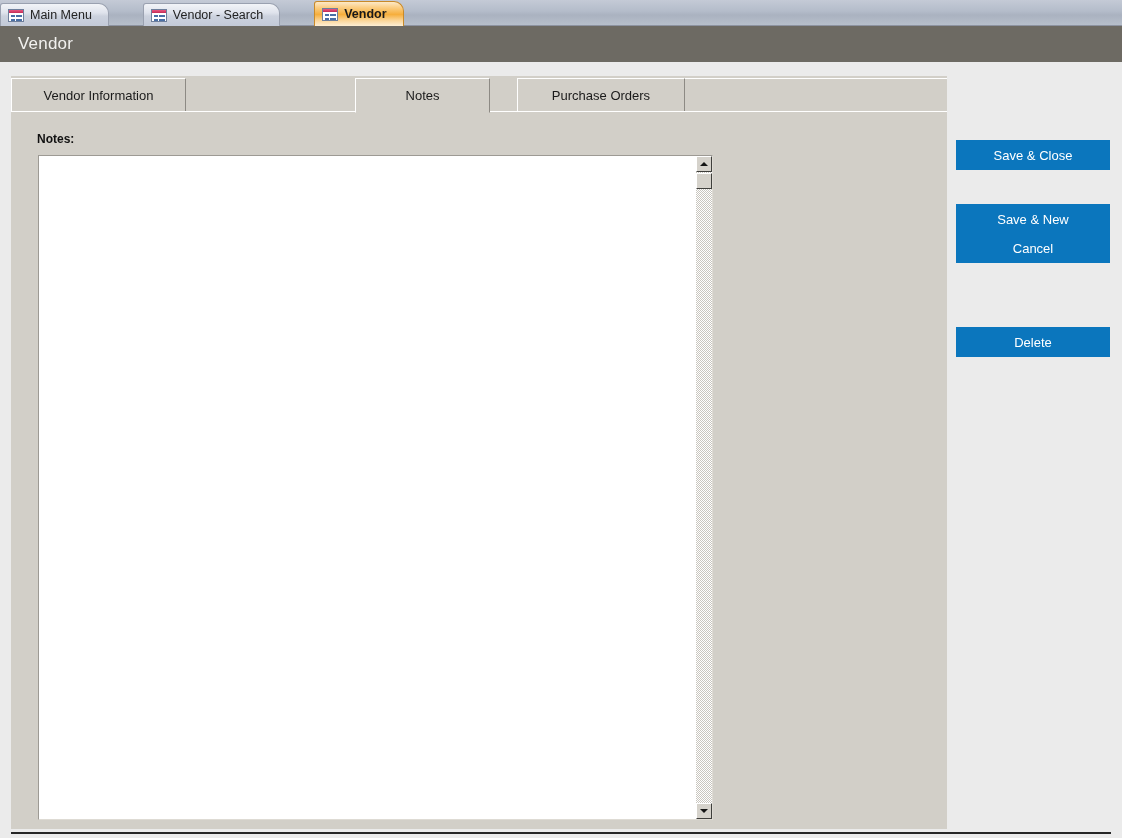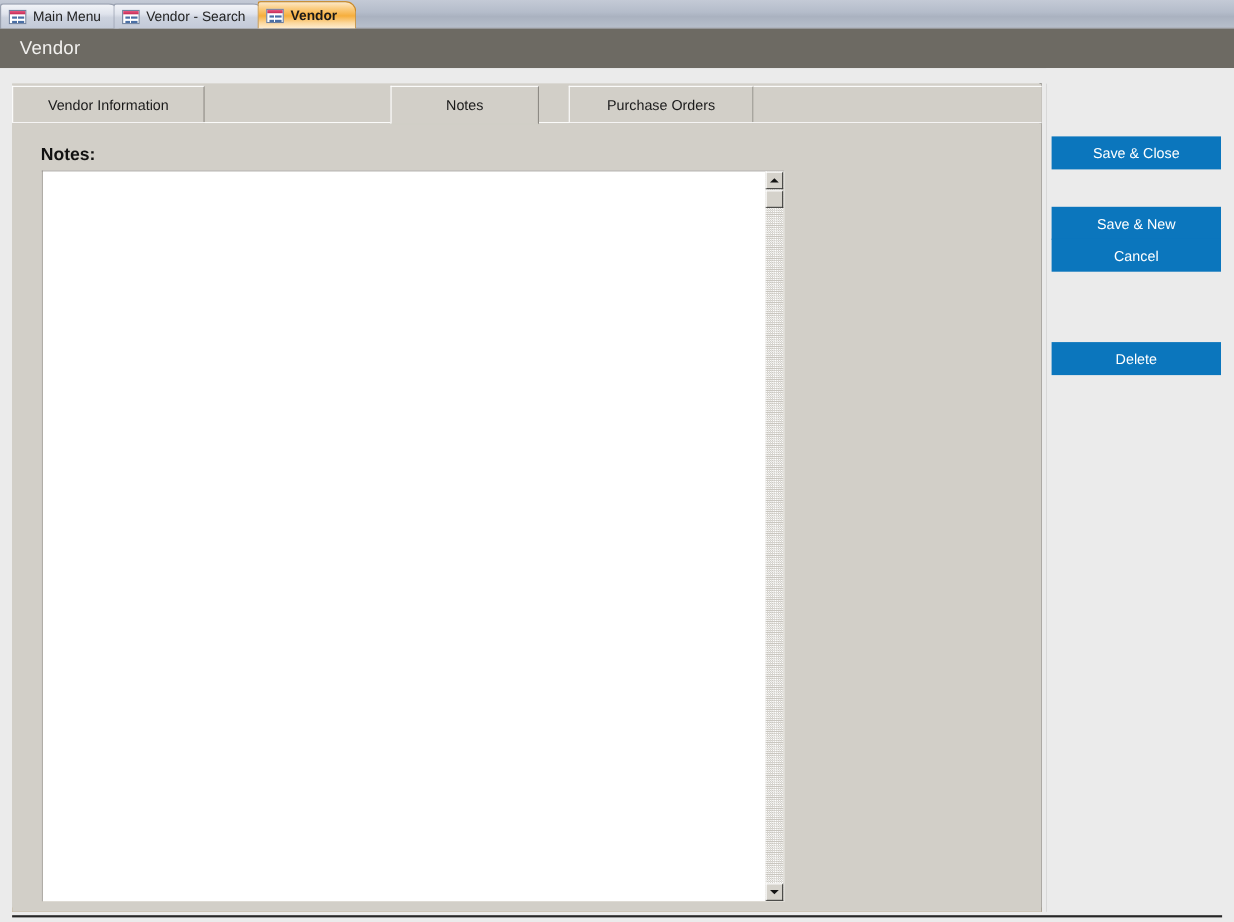--- a/index.html
+++ b/index.html
@@ -32,20 +32,21 @@
     background: linear-gradient(to bottom, #c4cad6 0%, #b4bcca 45%, #aab2c0 60%, #b7bfcb 100%);
     border-bottom: 1px solid #8d93a1;
     box-sizing: border-box;
   }
   .doc-tabs {
     position: absolute;
     left: 0; top: 0;
     height: 26px;
     display: flex;
     align-items: flex-end;
+    gap: 40px;
   }
   .doc-tab {
     position: relative;
     height: 23px;
     display: flex;
     align-items: center;
     padding: 0 16px 0 7px;
     margin-right: -6px;
     box-sizing: border-box;
     font-size: 12.5px;
@@ -182,21 +183,21 @@
     left: 0; top: 36px;
     width: 936px;
     height: 717px;
     background: #d2cfc8;
     box-sizing: border-box;
   }
 
   .notes-label {
     position: absolute;
     left: 26px; top: 20px;
-    font-size: 16px;
+    font-size: 12px;
     font-weight: bold;
     color: #111111;
   }
 
   
   .notes-box {
     position: absolute;
     left: 27px; top: 43px;
     width: 675px;
     height: 665px;
@@ -293,20 +294,21 @@
     background: #0b76bd;
     color: #ffffff;
     font-size: 13px;
     border: none;
     padding: 0;
     font-family: "Liberation Sans", sans-serif;
     display: flex;
     align-items: center;
     justify-content: center;
     cursor: default;
+    margin-top: 16px;
   }
   .bottom-rule {
     position: absolute;
     left: 11px;
     top: 770px;
     width: 1100px;
     height: 2px;
     background: #262626;
   }
 </style>

